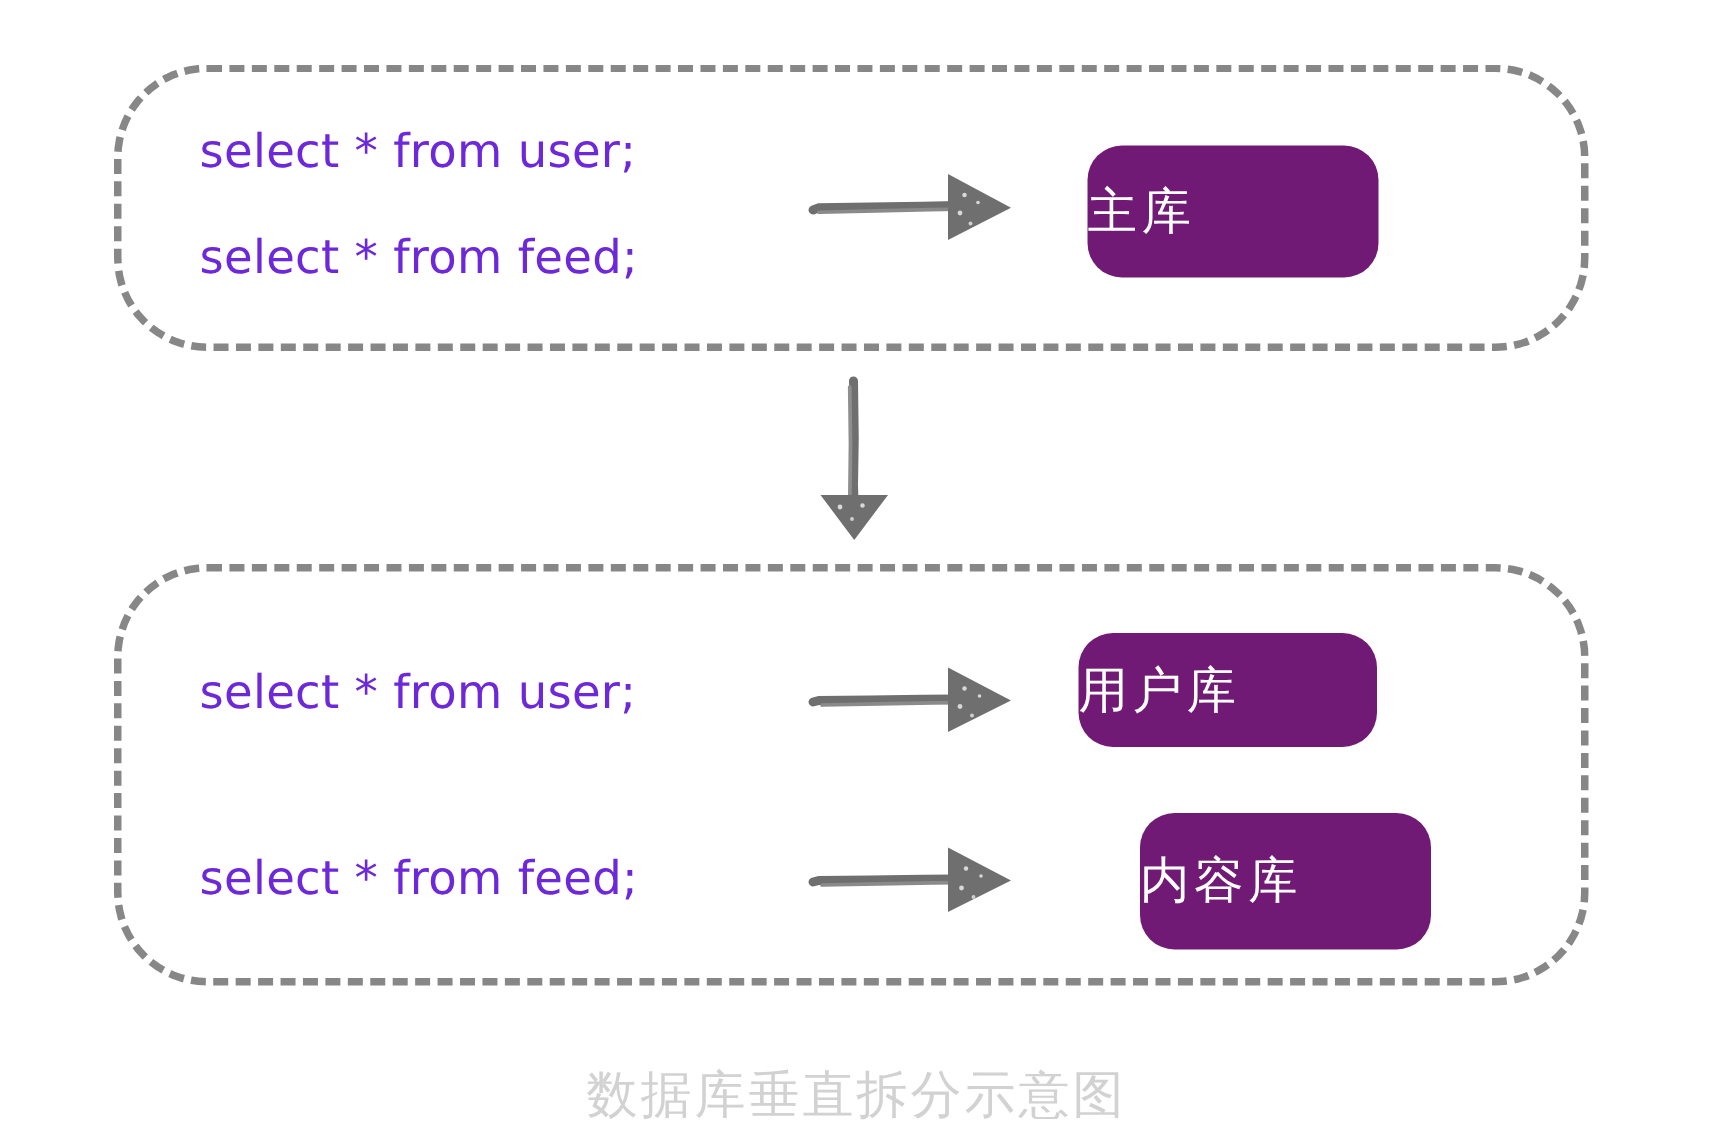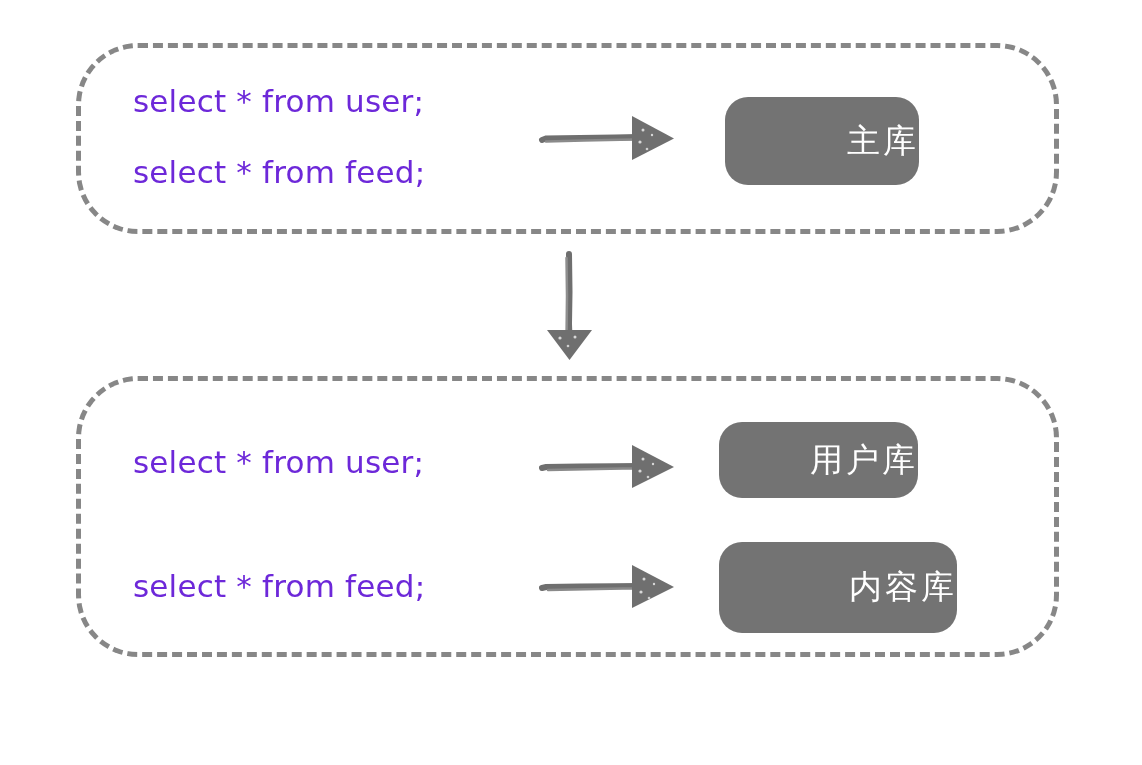--- a/index.html
+++ b/index.html
@@ -54,39 +54,39 @@
     white-space: nowrap;
   }
 
   #sql-top-1 { left: 133px; top: 83px; }
   #sql-top-2 { left: 133px; top: 154px; }
   #sql-bottom-1 { left: 133px; top: 444px; }
   #sql-bottom-2 { left: 133px; top: 568px; }
 
   .db-box {
     position: absolute;
-    background: #737373;
+    background: #701a75;
     border-radius: 23px;
     display: flex;
     align-items: center;
-    justify-content: flex-end;
+    justify-content: flex-start;
   }
 
   .db-label {
     color: #ffffff;
     font-family: "DejaVu Sans", sans-serif;
     font-size: 33px;
     font-weight: 400;
     letter-spacing: 3px;
     white-space: nowrap;
   }
 
   #db-master  { left: 725px; top: 97px;  width: 194px; height: 88px; }
   #db-user    { left: 719px; top: 422px; width: 199px; height: 76px; }
-  #db-content { left: 719px; top: 542px; width: 194px; height: 91px; padding-left: 44px; }
+  #db-content { left: 760px; top: 542px; width: 194px; height: 91px; }
 
   .arrow-svg {
     position: absolute;
     overflow: visible;
   }
 
   #arrow-top    { left: 540px; top: 108px; width: 140px; height: 60px; }
   #arrow-mid    { left: 535px; top: 252px; width: 70px;  height: 110px; }
   #arrow-user   { left: 540px; top: 438px; width: 140px; height: 58px; }
   #arrow-content{ left: 540px; top: 558px; width: 140px; height: 58px; }
@@ -164,14 +164,15 @@
     <circle cx="104" cy="21" r="1.5" fill="#d8d8d8"></circle>
     <circle cx="101" cy="34" r="1.6" fill="#d8d8d8"></circle>
     <circle cx="109" cy="40" r="1.3" fill="#cfcfcf"></circle>
     <circle cx="114" cy="26" r="1.2" fill="#d8d8d8"></circle>
   </svg>
 
   <div class="db-box" id="db-content">
     <span class="db-label">内容库</span>
   </div>
 
+  <div id="caption">数据库垂直拆分示意图</div>
 
 </div>
 
 </body></html>

